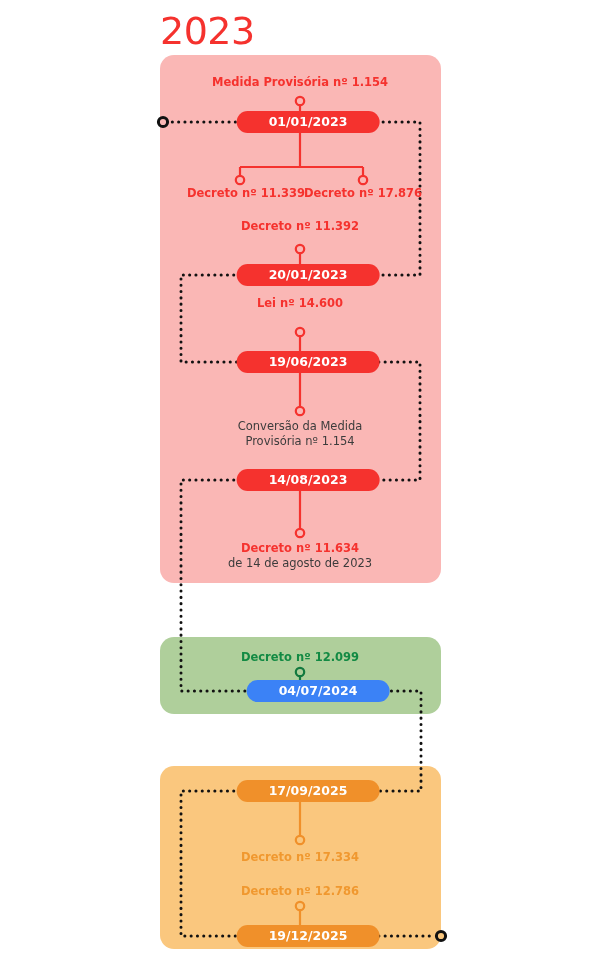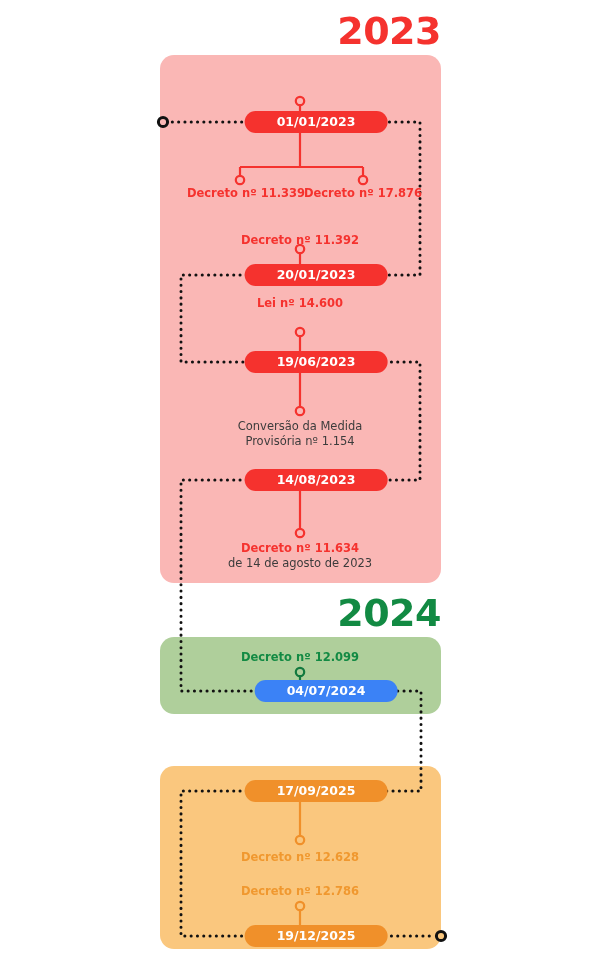--- a/index.html
+++ b/index.html
@@ -17,22 +17,22 @@
 
   
   .panel { position: absolute; border-radius: 14px; }
   #panel-2023 { left:160px; top:55px;  width:281px; height:528px; background:#FAB7B5; }
   #panel-2024 { left:160px; top:637px; width:281px; height:77px;  background:#AFCF9B; }
   #panel-2025 { left:160px; top:766px; width:281px; height:183px; background:#FAC77E; }
 
   
   .year {
     position: absolute; width: 281px; left:160px;
-    text-align: right;
-    font-size: 38px; font-weight: 700;
+    text-align: left;
+    font-size: 38px; font-weight: 400;
     letter-spacing: -0.5px;
     line-height: 1;
   }
   #year-2023 { top: 12px; color:#F5322E; }
   #year-2024 { top: 594px; color:#128A43; }
   #year-2025 { top: 723px; color:#F59B2B; }
 
   
   #connectors { position:absolute; left:0; top:0; width:601px; height:966px; }
 
@@ -42,21 +42,21 @@
     height: 22px;
     line-height: 22px;
     border-radius: 11px;
     color: #ffffff;
     font-size: 12.5px;
     font-weight: 700;
     text-align: center;
     white-space: nowrap;
     padding: 0 32px;
     transform: translate(-50%, -50%);
-    left: 316px;
+    left: 308px;
   }
   .pill.red    { background:#F5322E; }
   .pill.green  { background:#3b82f6;margin-left:10px; }
   .pill.orange { background:#F0902A; }
 
   
   .lbl {
     position: absolute;
     transform: translate(-50%, 0);
     left: 300px;
@@ -142,44 +142,44 @@
       <path d="M 259,791 L 181,791 L 181,936 L 259,936"></path>
 
       <path d="M 341,936 L 435,936"></path>
     </g>
 
     <circle cx="163" cy="122" r="4.6" fill="#FAB7B5" stroke="#111111" stroke-width="3"></circle>
     <circle cx="441" cy="936" r="4.6" fill="#FAC77E" stroke="#111111" stroke-width="3"></circle>
   </svg>
 
   <div class="year" id="year-2023">2023</div>
-  <div class="year" id="year-2024">2024</div>
 
+  <div class="lbl bold red" style="top:75px;">Medida Provisória nº 1.154</div>
 
   <div class="lbl bold red" style="top:186px; left:246px;">Decreto nº 11.339</div>
 
   <div class="lbl bold red" style="top:186px; left:363px;">Decreto nº 17.876</div>
 
-  <div class="lbl bold red" style="top:233px;">Decreto nº 11.392</div>
+  <div class="lbl bold red" style="top:219px;">Decreto nº 11.392</div>
 
   <div class="lbl bold red" style="top:296px;">Lei nº 14.600</div>
 
   <div class="lbl dark" style="top:419px;">
     <span>Conversão da Medida</span><br>
     <span>Provisória nº 1.154</span>
   </div>
 
   <div class="lbl bold red" style="top:541px;">
     <span>Decreto nº 11.634</span>
     <span class="sub">de 14 de agosto de 2023</span>
   </div>
 
   <div class="lbl bold green" style="top:650px;">Decreto nº 12.099</div>
 
-  <div class="lbl bold orange" style="top:850px;">Decreto nº 12.628</div>
+  <div class="lbl bold orange" style="top:850px;">Decreto nº 17.334</div>
 
   <div class="lbl bold orange" style="top:884px;">Decreto nº 12.786</div>
 
   <div class="pill red" style="top:122px;">01/01/2023</div>
 
   <div class="pill red" style="top:275px;">20/01/2023</div>
 
   <div class="pill red" style="top:362px;">19/06/2023</div>
 
   <div class="pill red" style="top:480px;">14/08/2023</div>

